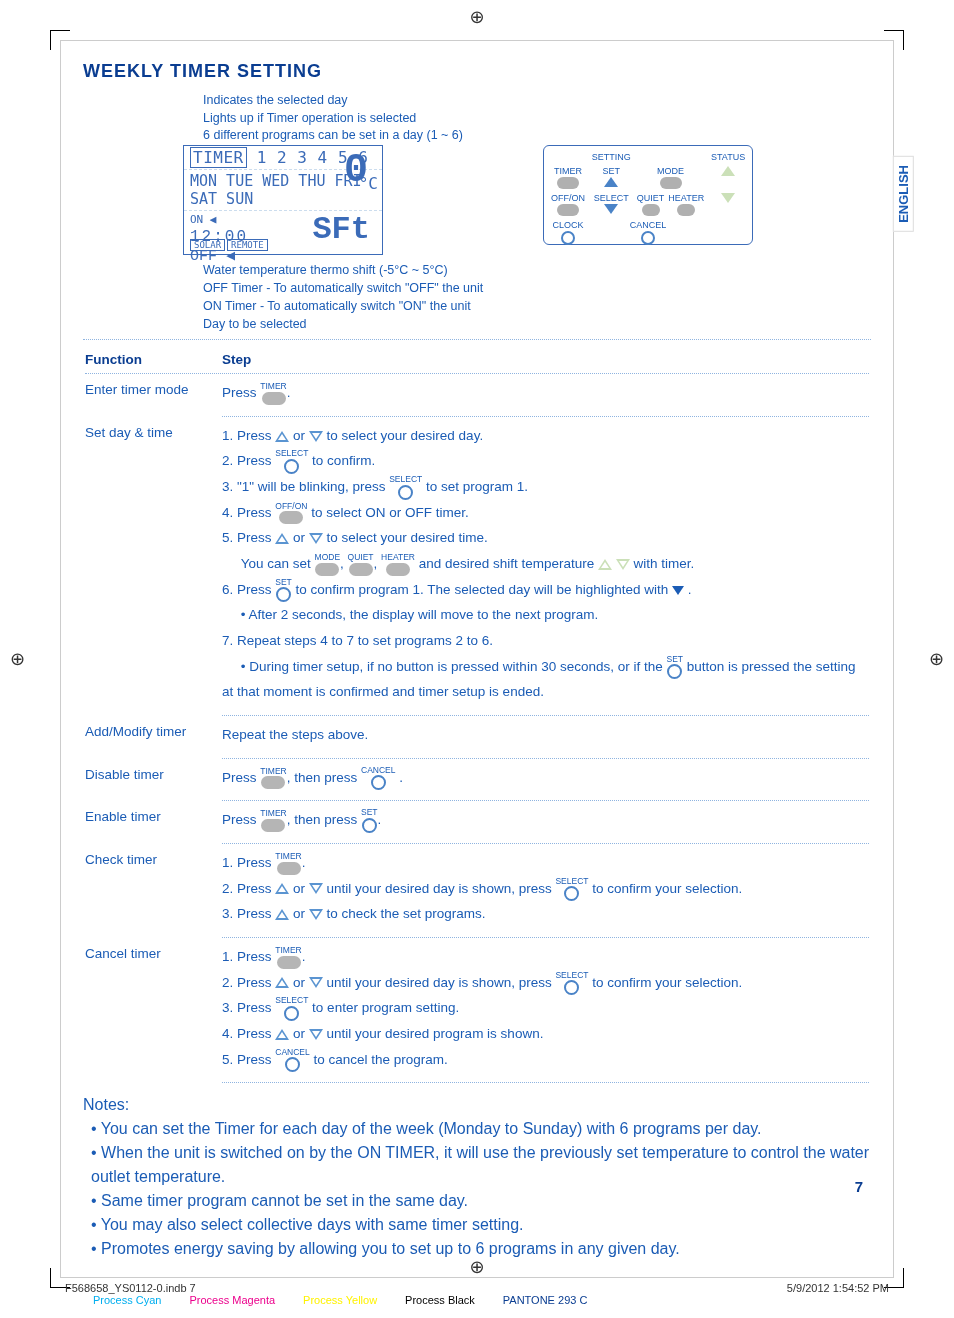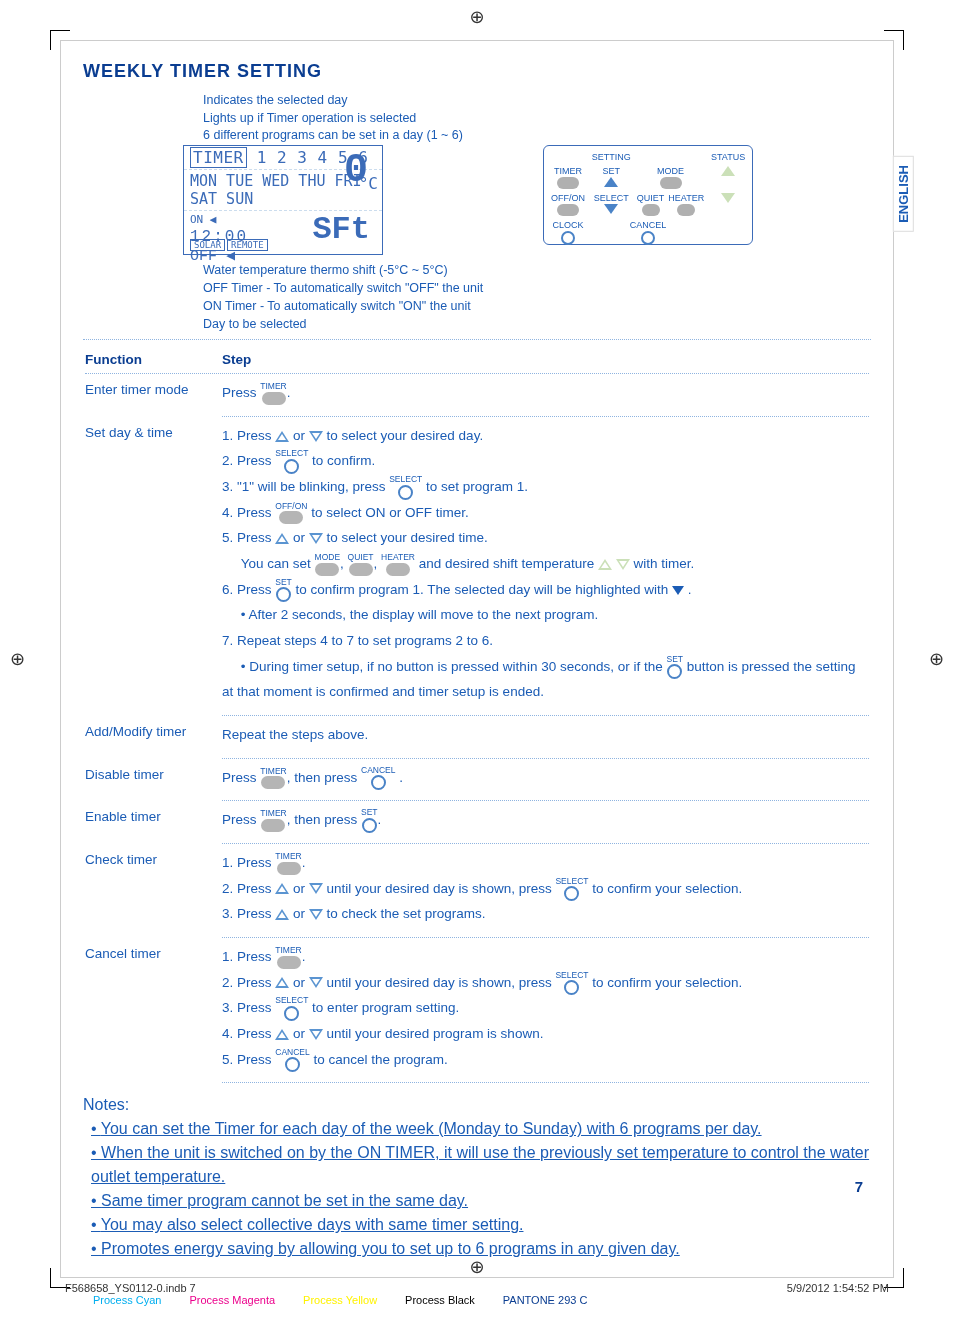--- a/index.html
+++ b/index.html
@@ -114,21 +114,21 @@
   .arr-up{border-bottom:11px solid #5a94d1;}
   .arr-dn{border-top:11px solid #5a94d1;}
   .arr-up::after,.arr-dn::after{content:"";position:absolute;width:0;height:0;border-left:4px solid transparent;border-right:4px solid transparent;left:-4px;}
   .arr-up::after{border-bottom:6px solid #fff;top:3px;}
   .arr-dn::after{border-top:6px solid #fff;bottom:3px;}
   .arr-up.pale{border-bottom-color:#cbe0b8;} .arr-up.pale::after{border-bottom-color:#fff;}
   .arr-dn.pale{border-top-color:#cbe0b8;} .arr-dn.pale::after{border-top-color:#fff;}
   .tri-dn-solid{display:inline-block;width:0;height:0;border-left:6px solid transparent;border-right:6px solid transparent;border-top:9px solid #1b5cb5;vertical-align:middle;}
 
   .notes { margin-top:8px; font-size:16px; line-height:1.5;}
-  .notes ul { list-style:none; padding-left:8px;text-decoration:underline;}
+  .notes ul { list-style:none; padding-left:8px;}
   .notes li::before { content:"•  "; }
 
   .pgnum { position:absolute; right:30px; bottom:82px; font-weight:bold; color:#0a3d91; font-size:15px;}
 
   .footer { position:absolute; left:65px; right:65px; bottom:12px; font-size:11px; color:#333;}
   .footer .fname{float:left;}
   .footer .fdate{float:right;}
   .footer .colors { clear:both; font-size:11px;}
   .footer .colors span{margin-right:0;margin-left:28px;}
   .pc{color:#00aeef;} .pm{color:#ec008c;} .py{color:#fff200;} .pk{color:#000;} .p293{color:#0a3d91;}

